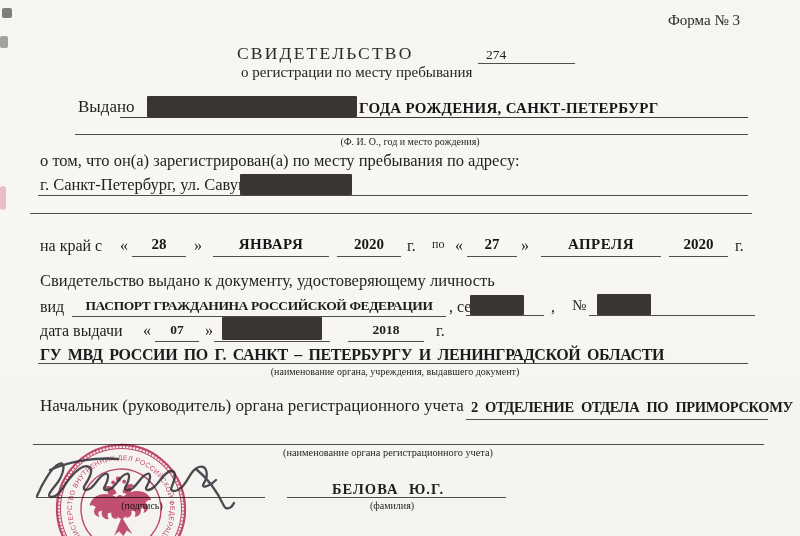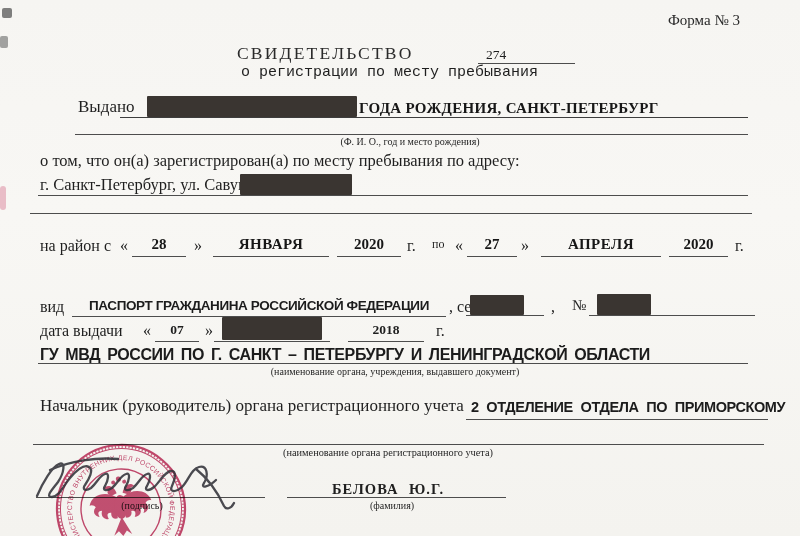--- a/index.html
+++ b/index.html
@@ -7,71 +7,72 @@
     position:relative;width:800px;height:536px;overflow:hidden;
     background:linear-gradient(180deg,#f6f5f2 0%,#f8f7f4 40%,#f4f3ef 100%);
     font-family:"Liberation Serif",serif;color:#1f1f1f;
   }
   .abs{position:absolute;white-space:nowrap;}
   .cap{position:absolute;font-size:10px;color:#262626;text-align:center;white-space:nowrap;}
   .line{position:absolute;height:0;border-top:1.2px solid #4d4d4d;}
   .thick{border-top-width:1.8px;border-top-color:#3d3d3d;}
   .cell{position:absolute;text-align:center;border-bottom:1.2px solid #4d4d4d;}
   .bser{font-family:"Liberation Serif",serif;font-weight:700;color:#171717;}
-  .cond{font-family:Liberation Sans, sans-serif;font-weight:700;letter-spacing:-0.4px;color:#1c1c1c;}
+  .cond{font-family:Liberation Serif, serif;font-weight:700;letter-spacing:-0.4px;color:#1c1c1c;}
   .bar{position:absolute;background:#3a3531;border-radius:1px;}
   .stamp{position:absolute;mix-blend-mode:multiply;opacity:.92;}
   .sig{position:absolute;z-index:6;}
   .artifact{position:absolute;}
 </style>
 </head>
 <body>
 
 <div class="page">
 
   <div class="artifact" style="left:2px;top:8px;width:10px;height:10px;background:#4b4b4b;opacity:.7;border-radius:2px;"></div>
   <div class="artifact" style="left:0;top:36px;width:8px;height:12px;background:#5b5b5b;opacity:.55;border-radius:2px;"></div>
   <div class="artifact" style="left:0;top:186px;width:6px;height:24px;background:#e5aebc;opacity:.8;border-radius:3px;"></div>
 
   <div class="abs" style="left:668px;top:12px;font-size:15px;color:#2a2a2a;">Форма № 3</div>
 
   <div class="abs" style="left:237px;top:43px;font-size:17.5px;letter-spacing:2.2px;color:#2a2a2a;">СВИДЕТЕЛЬСТВО</div>
   <span class="cell" style="left:478px;top:45px;width:97px;height:18px;text-align:left;">
     <span style="font-size:13.5px;padding-left:8px;">274</span>
   </span>
-  <div class="abs" style="left:241px;top:64px;font-size:15px;font-family:Liberation Mono, monospace;">о регистрации по месту пребывания</div>
+  <div class="abs" style="left:241px;top:64px;font-size:15px;">о регистрации по месту пребывания</div>
 
   <div class="abs" style="left:78px;top:97px;font-size:17px;">Выдано</div>
   <div class="line thick" style="left:120px;top:117px;width:628px;"></div>
   <div class="bar" style="left:147px;top:96px;width:210px;height:21px;"></div>
   <div class="abs bser" style="left:359px;top:100px;font-size:15px;letter-spacing:0.3px;">ГОДА РОЖДЕНИЯ, САНКТ-ПЕТЕРБУРГ</div>
   <div class="line" style="left:75px;top:134px;width:673px;"></div>
   <div class="cap" style="left:300px;top:136px;width:220px;">(Ф. И. О., год и место рождения)</div>
 
   <div class="abs" style="left:40px;top:151px;font-size:16.5px;">о том, что он(а) зарегистрирован(а) по месту пребывания по адресу:</div>
   <div class="abs" style="left:40px;top:175px;font-size:16.5px;">г. Санкт-Петербург, ул. Савушкина, дом</div>
   <div class="bar" style="left:240px;top:174px;width:112px;height:21px;"></div>
   <div class="line" style="left:38px;top:195px;width:710px;"></div>
   <div class="line" style="left:30px;top:213px;width:722px;"></div>
 
-  <div class="abs" style="left:40px;top:237px;font-size:16px;">на район с</div>
+  <div class="abs" style="left:40px;top:237px;font-size:16px;">на край с</div>
   <div class="abs" style="left:120px;top:237px;font-size:16px;">«</div>
   <span class="cell" style="left:132px;top:235px;width:54px;height:21px;"><span class="bser" style="font-size:15px;">28</span></span>
   <div class="abs" style="left:194px;top:237px;font-size:16px;">»</div>
   <span class="cell" style="left:213px;top:235px;width:116px;height:21px;"><span class="bser" style="font-size:15px;letter-spacing:0.5px;">ЯНВАРЯ</span></span>
   <span class="cell" style="left:337px;top:235px;width:64px;height:21px;"><span class="bser" style="font-size:15px;">2020</span></span>
   <div class="abs" style="left:407px;top:237px;font-size:16px;">г.</div>
   <div class="abs" style="left:432px;top:237px;font-size:12px;">по</div>
   <div class="abs" style="left:455px;top:237px;font-size:16px;">«</div>
   <span class="cell" style="left:467px;top:235px;width:50px;height:21px;"><span class="bser" style="font-size:15px;">27</span></span>
   <div class="abs" style="left:521px;top:237px;font-size:16px;">»</div>
   <span class="cell" style="left:541px;top:235px;width:120px;height:21px;"><span class="bser" style="font-size:15px;letter-spacing:0.5px;margin-top:28px;">АПРЕЛЯ</span></span>
   <span class="cell" style="left:669px;top:235px;width:59px;height:21px;"><span class="bser" style="font-size:15px;">2020</span></span>
   <div class="abs" style="left:735px;top:237px;font-size:16px;">г.</div>
 
+  <div class="abs" style="left:40px;top:271px;font-size:16.5px;">Свидетельство выдано к документу, удостоверяющему личность</div>
   <div class="abs" style="left:40px;top:298px;font-size:16px;">вид</div>
   <span class="cell" style="left:72px;top:296px;width:374px;height:20px;"><span class="cond" style="font-size:13.5px;">ПАСПОРТ ГРАЖДАНИНА РОССИЙСКОЙ ФЕДЕРАЦИИ</span></span>
   <div class="abs" style="left:449px;top:298px;font-size:16px;">, серия</div>
   <div class="bar" style="left:470px;top:295px;width:54px;height:20px;"></div>
   <div class="line" style="left:466px;top:315px;width:78px;"></div>
   <div class="abs" style="left:551px;top:298px;font-size:16px;">,</div>
   <div class="abs" style="left:572px;top:297px;font-size:15px;">№</div>
   <div class="bar" style="left:597px;top:294px;width:54px;height:21px;"></div>
   <div class="line" style="left:589px;top:315px;width:166px;"></div>
 

